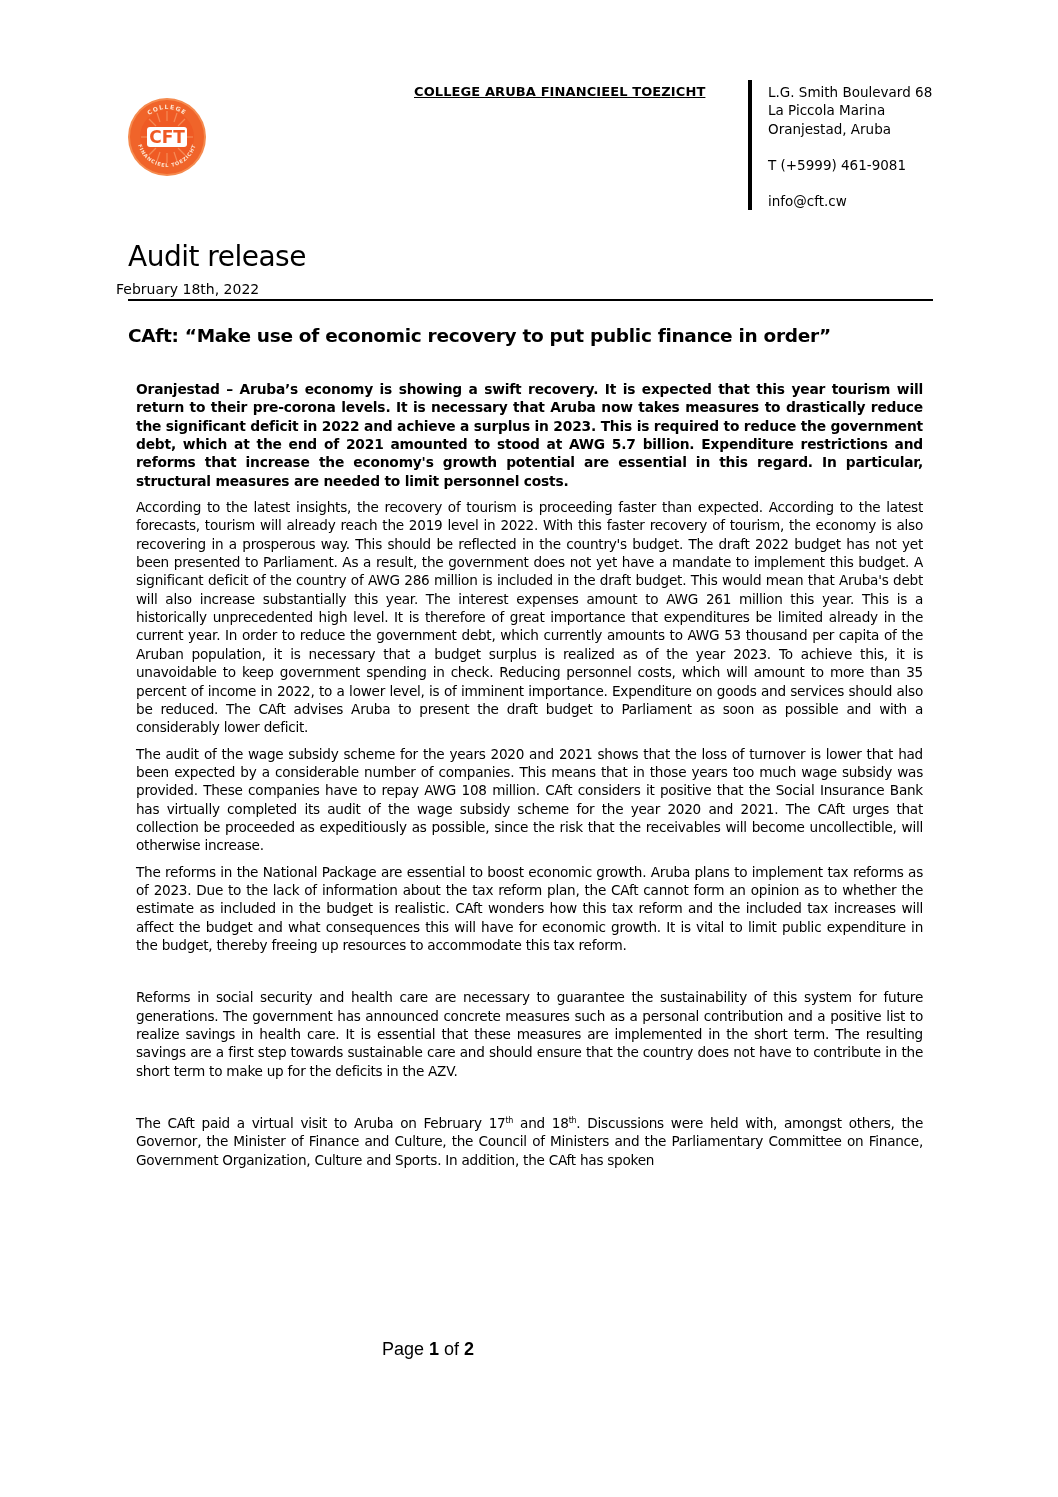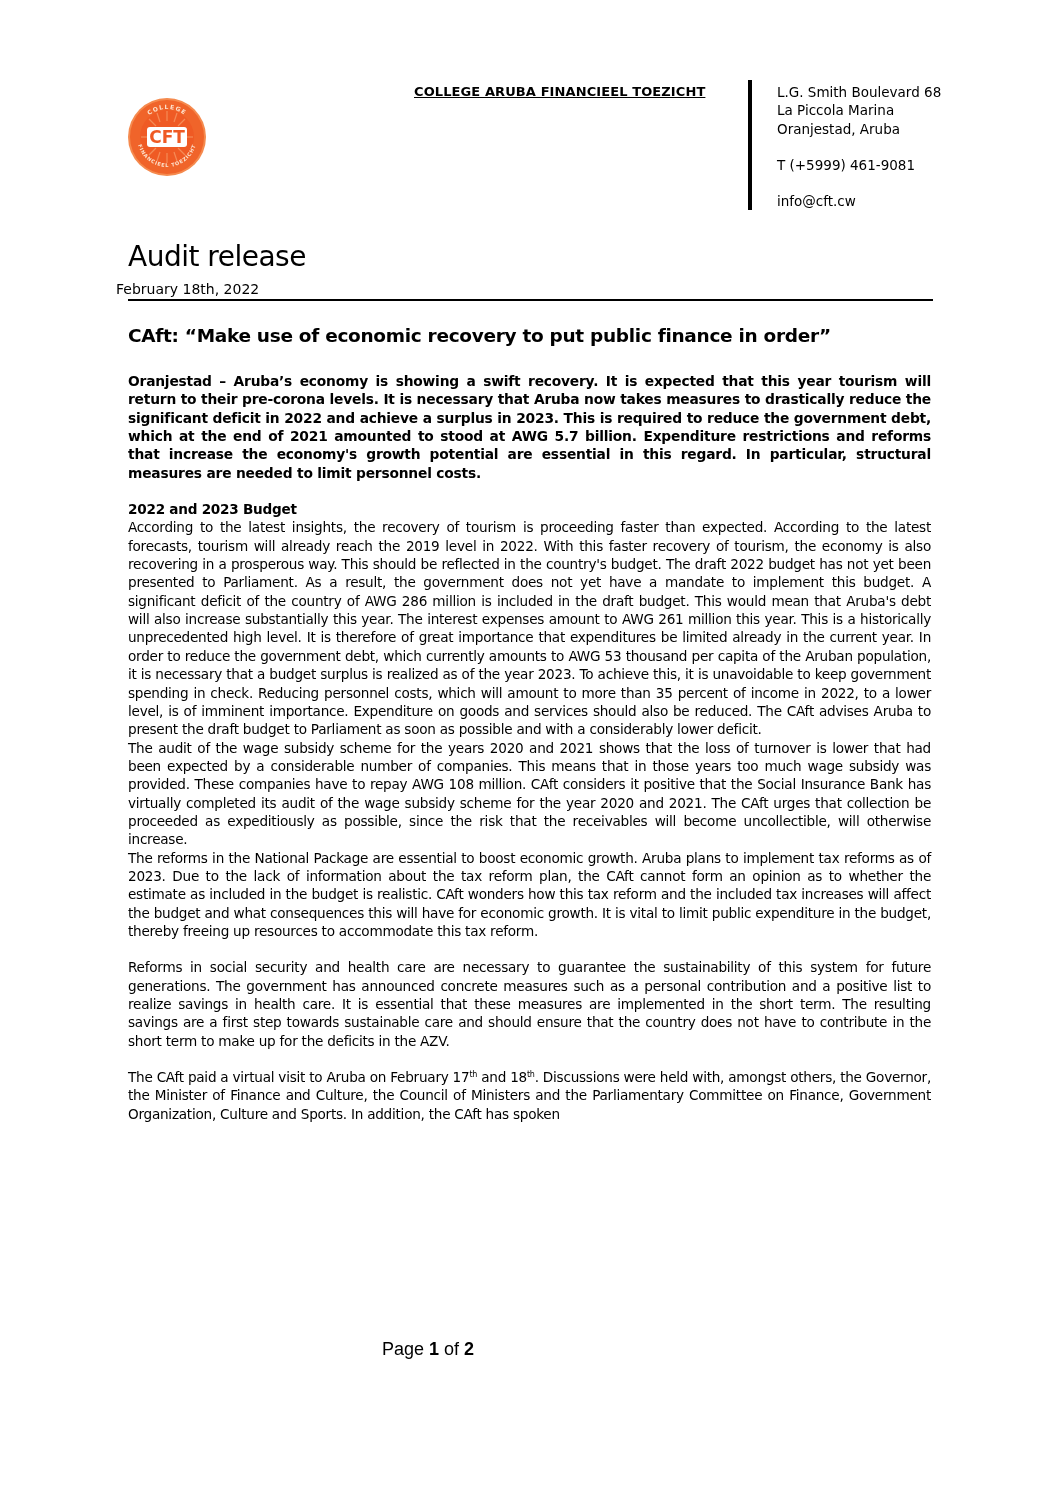--- a/index.html
+++ b/index.html
@@ -10,42 +10,42 @@
   .logo { position: absolute; left: 127px; top: 97px; width: 80px; height: 80px; }
   .org-name {
     position: absolute; left: 414px; top: 84px;
     font-family: "DejaVu Sans", sans-serif; font-weight: bold; font-size: 13px;
     letter-spacing: 0.1px;
     text-decoration: underline;
   }
   .vbar { position: absolute; left: 748px; top: 80px; width: 4px; height: 130px; background: #000; }
   .address {
     position: absolute; left: 768px; top: 83px;
-    font-family: "DejaVu Sans", sans-serif; font-size: 13.5px; line-height: 18.3px; margin-left: 9px;
+    font-family: "DejaVu Sans", sans-serif; font-size: 13.5px; line-height: 18.3px;
   }
   .address .gap { height: 18px; }
   .press-title {
     position: absolute; left: 128px; top: 240px;
     font-family: "DejaVu Sans", sans-serif; font-size: 28px; font-weight: normal; letter-spacing: -0.5px;
   }
   .press-date {
     position: absolute; left: 116px; top: 281px;
     font-family: "DejaVu Sans", sans-serif; font-size: 14px;
   }
   .hrule { position: absolute; left: 128px; top: 299px; width: 805px; height: 1.5px; background: #000; }
   .headline {
     position: absolute; left: 128px; top: 325px; width: 805px;
     font-family: "DejaVu Sans", sans-serif; font-weight: bold; font-size: 18.5px; letter-spacing: -0.3px;
   }
   .content {
     position: absolute; left: 128px; top: 372px; width: 803px;
     font-family: "DejaVu Sans", sans-serif; font-size: 13.6px; line-height: 18.35px;
     text-align: justify; letter-spacing: -0.25px;
   }
-  .content p { margin: 0; }
+  .content p { margin: 8px; }
   .lead { font-weight: bold; font-size: 13.8px; letter-spacing: -0.2px; }
   .section-head { font-weight: bold; margin-top: 18px !important; }
   .spacer { height: 18px; }
   sup { font-size: 8px; line-height: 0; vertical-align: 5px; }
   .page-footer {
     position: absolute; left: 0; width: 856px; top: 1339px; text-align: center;
     font-family: "Liberation Sans", sans-serif; font-size: 18px;
   }
   .page-footer b { font-weight: bold; }
 </style>
@@ -98,21 +98,20 @@
 
 <div class="press-title">Audit release</div>
 <div class="press-date">February 18th, 2022</div>
 <div class="hrule"></div>
 
 <div class="headline">CAft: “Make use of economic recovery to put public finance in order”</div>
 
 <div class="content">
   <p class="lead">Oranjestad – Aruba’s economy is showing a swift recovery. It is expected that this year tourism will return to their pre-corona levels. It is necessary that Aruba now takes measures to drastically reduce the significant deficit in 2022 and achieve a surplus in 2023. This is required to reduce the government debt, which at the end of 2021 amounted to stood at AWG 5.7 billion. Expenditure restrictions and reforms that increase the economy's growth potential are essential in this regard. In particular, structural measures are needed to limit personnel costs.</p>
 
-  <p class="section-head">2022 and 2023 Budget</p>
   <p>According to the latest insights, the recovery of tourism is proceeding faster than expected. According to the latest forecasts, tourism will already reach the 2019 level in 2022. With this faster recovery of tourism, the economy is also recovering in a prosperous way. This should be reflected in the country's budget. The draft 2022 budget has not yet been presented to Parliament. As a result, the government does not yet have a mandate to implement this budget. A significant deficit of the country of AWG 286 million is included in the draft budget. This would mean that Aruba's debt will also increase substantially this year. The interest expenses amount to AWG 261 million this year. This is a historically unprecedented high level. It is therefore of great importance that expenditures be limited already in the current year. In order to reduce the government debt, which currently amounts to AWG 53 thousand per capita of the Aruban population, it is necessary that a budget surplus is realized as of the year 2023. To achieve this, it is unavoidable to keep government spending in check. Reducing personnel costs, which will amount to more than 35 percent of income in 2022, to a lower level, is of imminent importance. Expenditure on goods and services should also be reduced. The CAft advises Aruba to present the draft budget to Parliament as soon as possible and with a considerably lower deficit.</p>
 
   <p>The audit of the wage subsidy scheme for the years 2020 and 2021 shows that the loss of turnover is lower that had been expected by a considerable number of companies. This means that in those years too much wage subsidy was provided. These companies have to repay AWG 108 million. CAft considers it positive that the Social Insurance Bank has virtually completed its audit of the wage subsidy scheme for the year 2020 and 2021. The CAft urges that collection be proceeded as expeditiously as possible, since the risk that the receivables will become uncollectible, will otherwise increase.</p>
 
   <p>The reforms in the National Package are essential to boost economic growth. Aruba plans to implement tax reforms as of 2023. Due to the lack of information about the tax reform plan, the CAft cannot form an opinion as to whether the estimate as included in the budget is realistic. CAft wonders how this tax reform and the included tax increases will affect the budget and what consequences this will have for economic growth. It is vital to limit public expenditure in the budget, thereby freeing up resources to accommodate this tax reform.</p>
   <div class="spacer"></div>
   <p>Reforms in social security and health care are necessary to guarantee the sustainability of this system for future generations. The government has announced concrete measures such as a personal contribution and a positive list to realize savings in health care. It is essential that these measures are implemented in the short term. The resulting savings are a first step towards sustainable care and should ensure that the country does not have to contribute in the short term to make up for the deficits in the AZV.</p>
   <div class="spacer"></div>
   <p><span>The CAft paid a virtual visit to Aruba on February 17</span><sup>th</sup><span> and 18</span><sup>th</sup><span>. Discussions were held with, amongst others, the Governor, the Minister of Finance and Culture, the Council of Ministers and the Parliamentary Committee on Finance, Government Organization, Culture and Sports. In addition, the CAft has spoken</span></p>
 </div>

